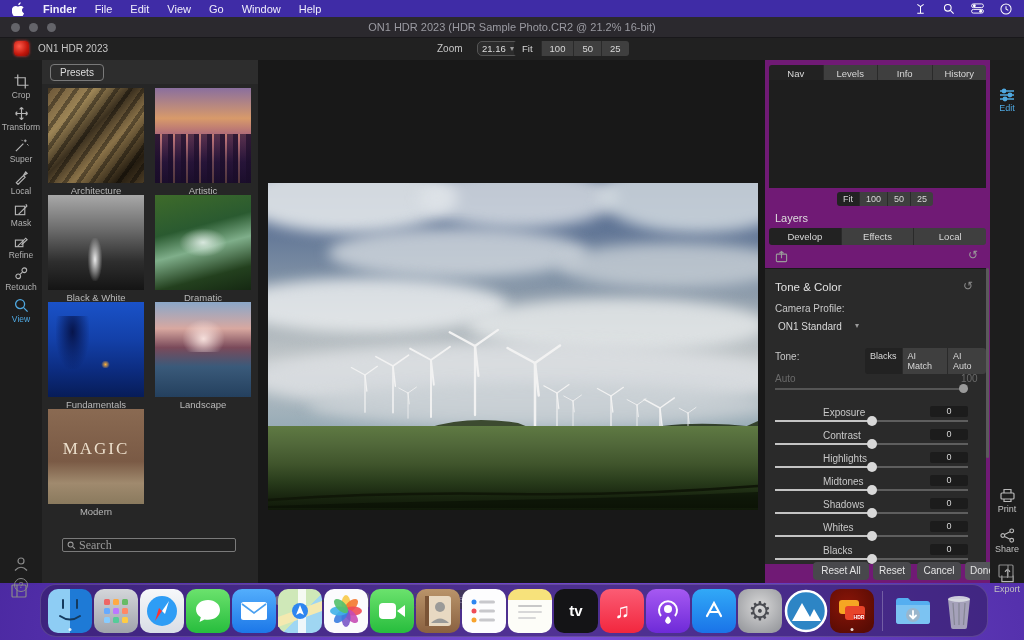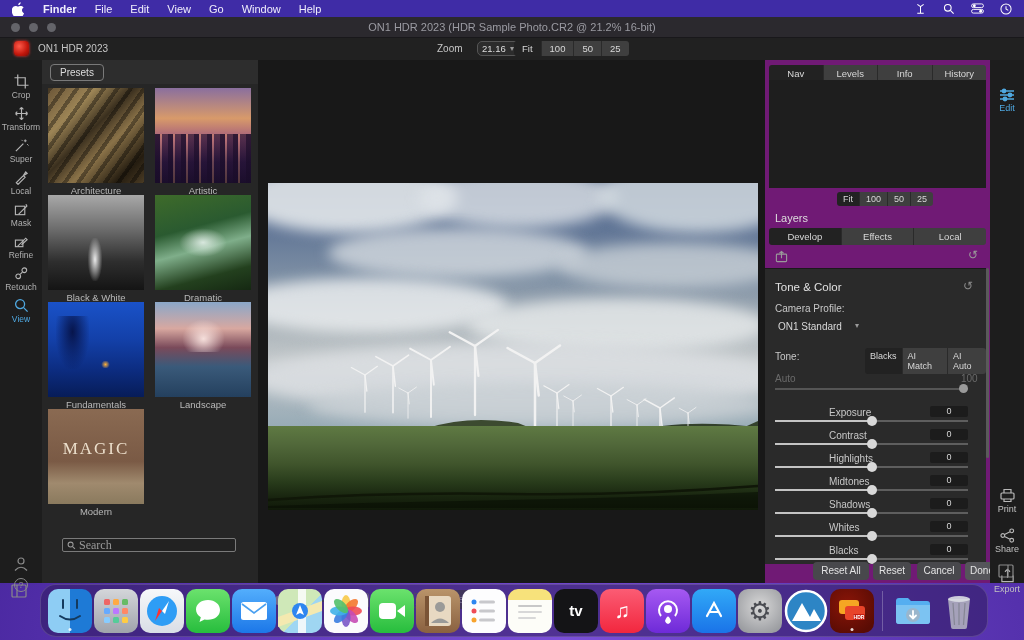--- a/index.html
+++ b/index.html
@@ -135,21 +135,21 @@
   #cam-value { position:absolute; left:13px; top:52px; color:#d8d8d8;text-align:center; }
   #cam-chev { position:absolute; left:90px; top:52px; color:#9a9a9a; font-size:8px; }
   #tone-label { position:absolute; left:10px; top:82px; color:#c8c8c8; }
   #tone-modes { left:100px; top:79px; }
   #tone-modes .s { padding:3px 5px; font-size:9px; }
   #auto-label { position:absolute; left:10px; top:104px; color:#6a6a6a; }
   #auto-value { position:absolute; left:196px; top:104px; color:#6a6a6a; }
   #auto-track { position:absolute; left:10px; top:119px; width:193px; height:2px; background:#555; }
   #auto-knob { position:absolute; left:194px; top:115px; width:9px; height:9px; border-radius:50%; background:#9a9a9a; }
   .srow { position:absolute; left:10px; width:193px; height:22px; }
-  .slabel { position:absolute; left:10px; top:0; color:#c8c8c8;padding-left:44px; }
+  .slabel { position:absolute; left:4px; top:0; color:#c8c8c8;padding-left:44px; }
   .svalbox { position:absolute; right:0; top:-1px; width:38px; height:11px; background:#1c1c1c; border-radius:2px;
              color:#d8d8d8; font-size:9px; text-align:center; line-height:11px; }
   .strack { position:absolute; left:0; top:13px; width:193px; height:2px; background:#5e5e5e; }
   .sfill { position:absolute; left:0; top:0; width:50%; height:2px; background:#c4c4c4; }
   .sknob { position:absolute; left:92px; top:9px; width:10px; height:10px; border-radius:50%; background:#d8d8d8; }
   #rp-scrollbar { position:absolute; left:221px; top:208px; width:3px; height:190px; background:#5a5a5a; border-radius:2px; }
   .fbtn { position:absolute; top:502px; height:18px; background:#48484c; border-radius:4px; color:#e4e4e4;
           font-size:10px; text-align:center; line-height:18px; }
 
   

